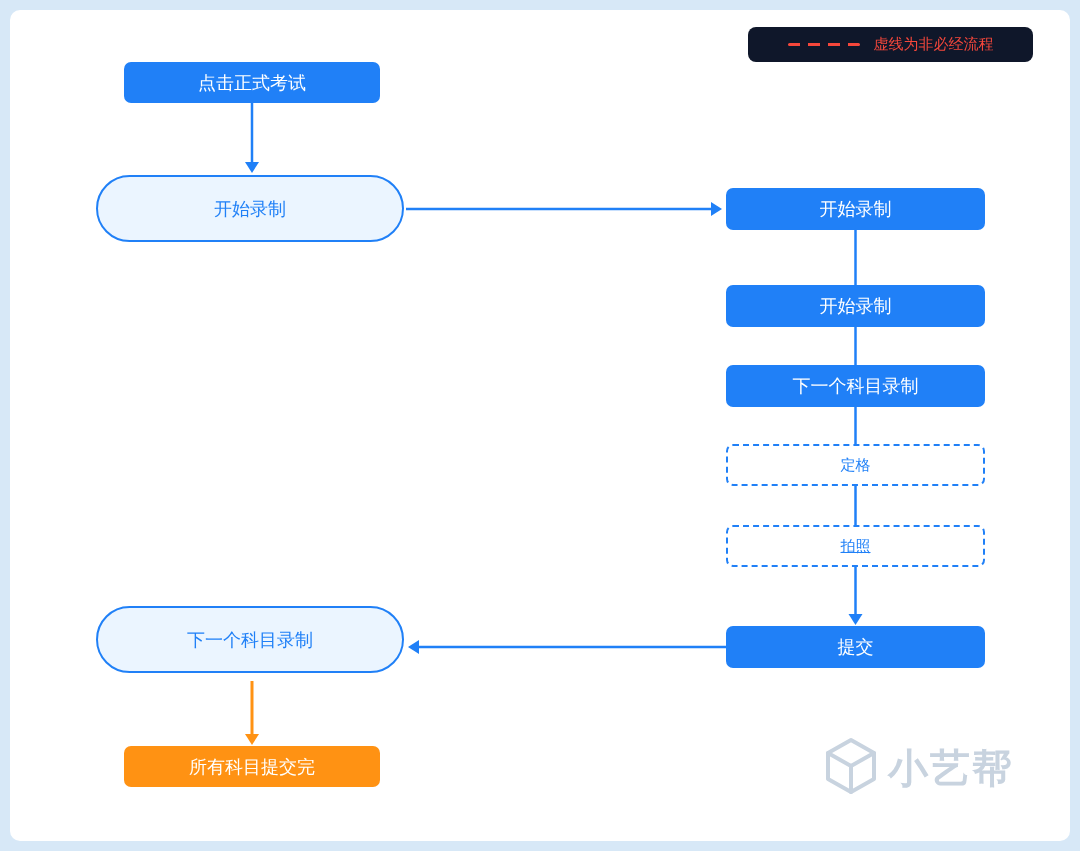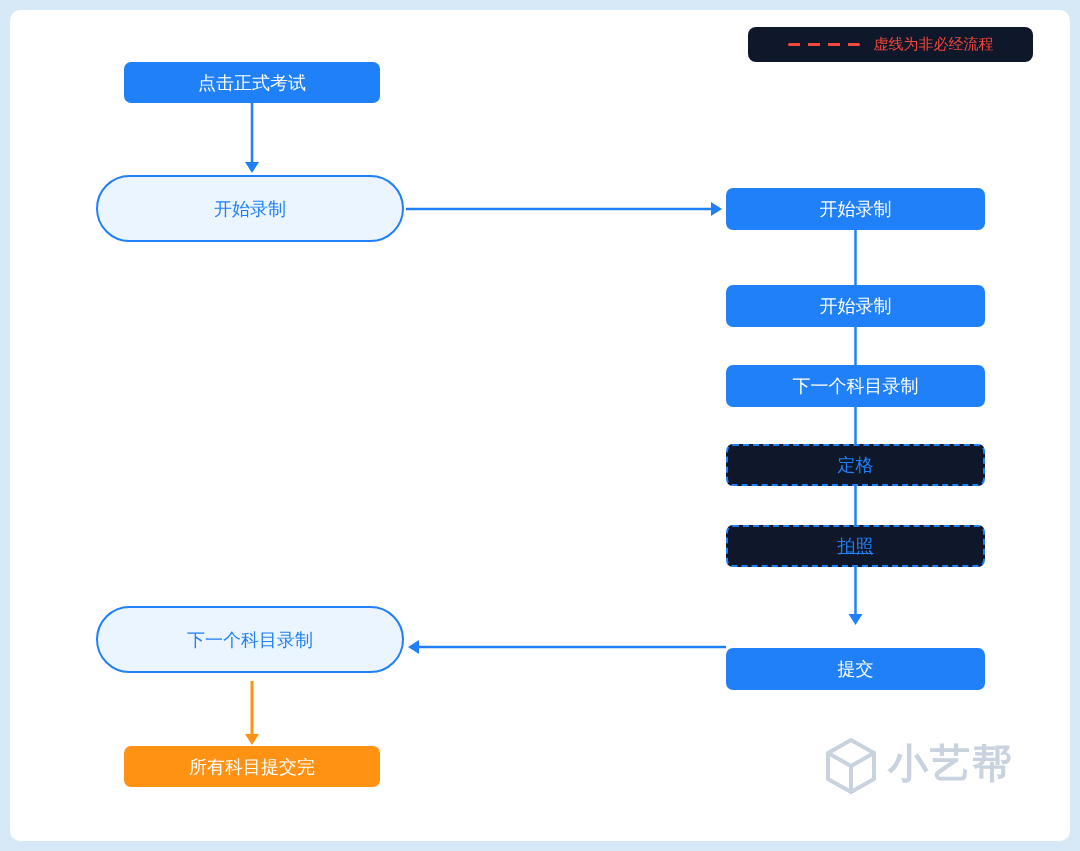--- a/index.html
+++ b/index.html
@@ -17,46 +17,46 @@
     position:absolute;display:flex;align-items:center;justify-content:center;
     box-sizing:border-box;text-align:left;white-space:nowrap;
   }
   .btn-solid{background:#2080F7;color:#ffffff;border-radius:7px;font-size:18px;}
   .btn-orange{background:#FF9213;color:#ffffff;border-radius:7px;font-size:18px;}
   .pill{
     background:#EBF5FF;border:2px solid #2080F7;border-radius:36px;
     color:#2080F7;font-size:18px;font-weight:500;
   }
   .dashed{
-    background:#0f172a;border:2px dashed #2080F7;border-radius:7px;
-    color:#2080F7;font-size:18px;
+    background:#ffffff;border:2px dashed #2080F7;border-radius:7px;
+    color:#2080F7;font-size:15px;
   }
   #n-click-exam{left:124px;top:62px;width:256px;height:41px;}
   #n-start-rec{left:96px;top:175px;width:308px;height:67px;}
   #n-face{left:726px;top:188px;width:259px;height:42px;}
   #n-wait{left:726px;top:285px;width:259px;height:42px;}
   #n-written{left:726px;top:365px;width:259px;height:42px;}
   #n-freeze{left:726px;top:444px;width:259px;height:42px;}
   #n-photo{left:726px;top:525px;width:259px;height:42px;text-decoration:underline;}
-  #n-submit{left:726px;top:648px;width:259px;height:42px;}
+  #n-submit{left:726px;top:626px;width:259px;height:42px;}
   #n-next{left:96px;top:606px;width:308px;height:67px;}
   #n-all{left:124px;top:746px;width:256px;height:41px;}
   .legend{
     position:absolute;left:748px;top:27px;width:285px;height:35px;
     background:#0f172a;border-radius:8px;
     display:flex;align-items:center;justify-content:center;gap:14px;
   }
   .legend-dashes{
     width:72px;height:3px;border-radius:2px;
     background:repeating-linear-gradient(90deg,#F5473B 0 12px,transparent 12px 20px);
   }
   .legend-text{color:#F5473B;font-size:15px;}
   .watermark{
     position:absolute;left:824px;top:736px;
-    display:flex;align-items:flex-start;gap:10px;color:#C8D3DF;
+    display:flex;align-items:flex-end;gap:10px;color:#C8D3DF;
   }
   .watermark-text{font-size:40px;font-weight:600;letter-spacing:2px;color:#C8D3DF;}
 </style>
 </head>
 <body>
 
 <div class="card"></div>
 
 <svg class="connectors" viewBox="0 0 1080 851">
   <g stroke="#2080F7" fill="#2080F7">

